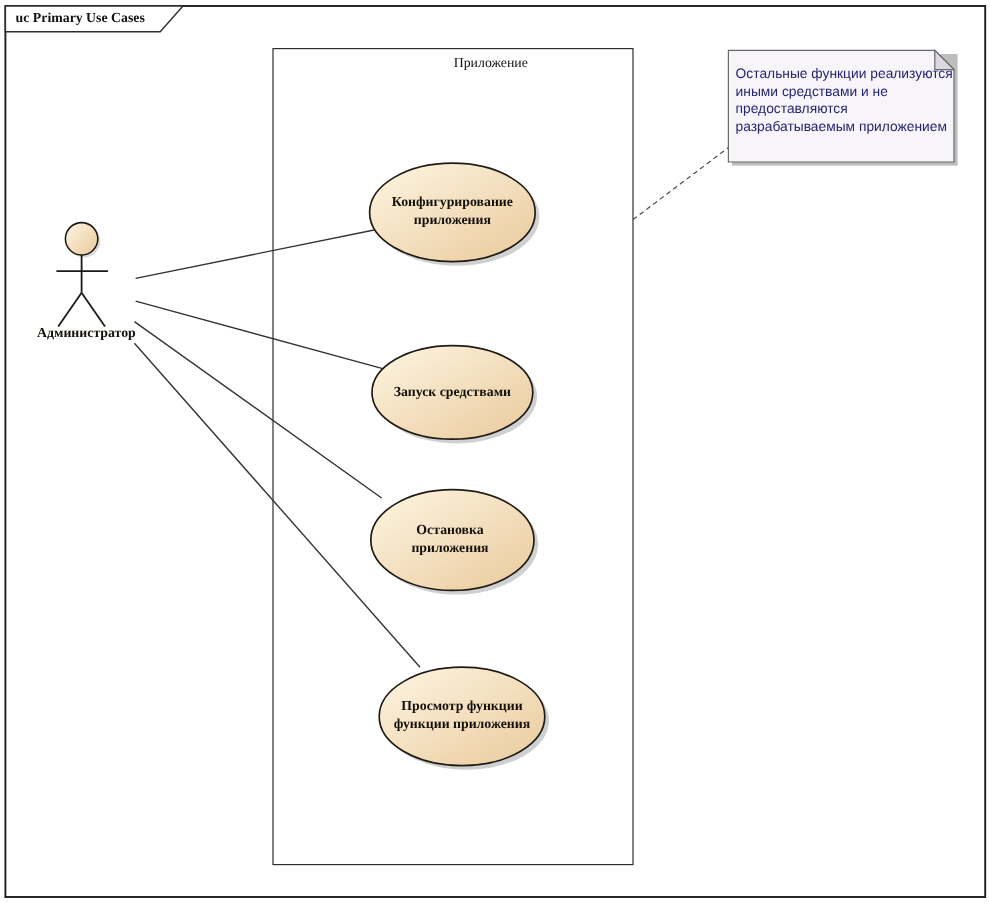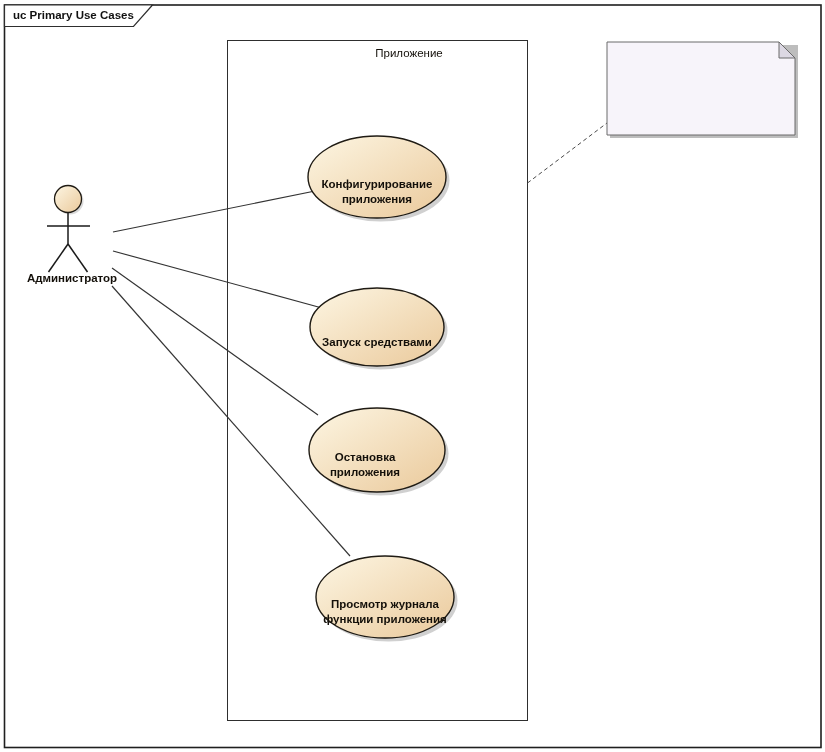--- a/index.html
+++ b/index.html
@@ -12,35 +12,36 @@
     overflow: hidden;
   }
   #shapes { position: absolute; left: 0; top: 0; }
   .lbl {
     position: absolute;
     color: #14100a;
     font-size: 11.5px;
     line-height: 15px;
     text-align: center;
     white-space: nowrap;
+    font-family: Liberation Serif, serif;
   }
   #frame-label {
     left: 13px; top: 8px;
     font-weight: bold;
     color: #111;
     text-align: left;
   }
   #boundary-title {
     left: 227px; top: 46px; width: 364px;
     font-weight: normal;
   }
-  .uc-label { width: 160px; font-weight: bold; margin-top: 15px; }
+  .uc-label { width: 160px; font-weight: bold; }
   #uc1-label { left: 297px; top: 162px; }
   #uc2-label { left: 297px; top: 320px; }
-  #uc3-label { left: 285px; top: 435px; }
+  #uc3-label { left: 295px; top: 435px; }
   #uc4-label { left: 305px; top: 582px; }
   #actor-label { left: 0px; top: 271px; width: 144px; font-weight: bold; }
   #note-text {
     position: absolute;
     left: 613px; top: 55px; width: 182px;
     color: #26266e;
     font-size: 11.5px;
     line-height: 14.5px;
     text-align: left;
   }
@@ -110,20 +111,26 @@
   <div class="lbl uc-label" id="uc2-label">
     <div>Запуск средствами</div>
   </div>
 
   <div class="lbl uc-label" id="uc3-label">
     <div>Остановка</div>
     <div>приложения</div>
   </div>
 
   <div class="lbl uc-label" id="uc4-label">
-    <div>Просмотр журнала</div>
+    <div>Просмотр функции</div>
     <div>функции приложения</div>
   </div>
 
   <div class="lbl" id="actor-label">Администратор</div>
 
+  <div id="note-text">
+    <div>Остальные функции реализуются</div>
+    <div>иными средствами и не</div>
+    <div>предоставляются</div>
+    <div>разрабатываемым приложением</div>
+  </div>
 
 </div>
 
 </body></html>

